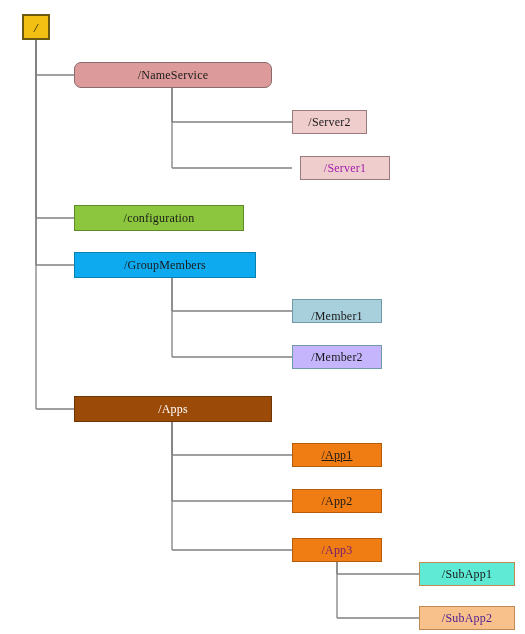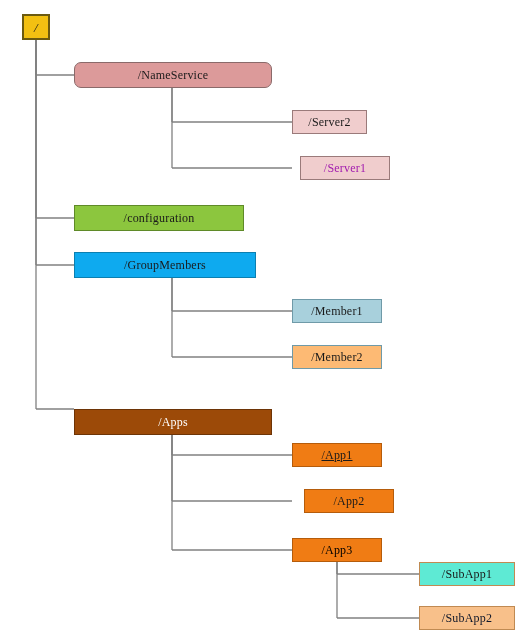--- a/index.html
+++ b/index.html
@@ -120,38 +120,38 @@
       </div>
       <div class="node" style="left: 292px; top: 156px; width: 90px; height: 24px; background: rgb(240, 205, 205); border-color: rgb(154, 122, 122); color: #a21caf; margin-left: 8px;">
         <span>/Server1</span>
       </div>
       <div class="node" style="left: 74px; top: 205px; width: 170px; height: 26px; background: rgb(140, 198, 62); border-color: rgb(95, 138, 40); color: rgb(26, 26, 26);">
         <span>/configuration</span>
       </div>
       <div class="node" style="left: 74px; top: 252px; width: 182px; height: 26px; background: rgb(14, 170, 239); border-color: rgb(11, 127, 176); color: rgb(26, 26, 26);">
         <span>/GroupMembers</span>
       </div>
-      <div class="node" style="left: 292px; top: 299px; width: 90px; height: 24px; background: rgb(168, 208, 220); border-color: rgb(111, 154, 168); color: rgb(26, 26, 26);">
+      <div class="node" style="left: 292px; top: 299px; width: 90px; height: 24px; background: rgb(168, 208, 220); border-color: rgb(111, 154, 168); color: rgb(26, 26, 26); align-items: flex-end;">
         <span>/Member1</span>
       </div>
-      <div class="node" style="left: 292px; top: 345px; width: 90px; height: 24px; background: #fdba74; border-color: rgb(111, 154, 168); color: rgb(26, 26, 26);">
+      <div class="node" style="left: 292px; top: 345px; width: 90px; height: 24px; background: #c4b5fd; border-color: rgb(111, 154, 168); color: rgb(26, 26, 26);">
         <span>/Member2</span>
       </div>
-      <div class="node dark-fill" style="left: 74px; top: 396px; width: 198px; height: 26px; background: rgb(156, 74, 8); border-color: rgb(109, 52, 6); color: rgb(255, 255, 255); margin-top: 13px;">
+      <div class="node dark-fill" style="left: 74px; top: 396px; width: 198px; height: 26px; background: rgb(156, 74, 8); border-color: rgb(109, 52, 6); color: rgb(255, 255, 255);">
         <span>/Apps</span>
       </div>
       <div class="node" style="left: 292px; top: 443px; width: 90px; height: 24px; background: rgb(240, 124, 20); border-color: rgb(181, 92, 11); color: rgb(26, 26, 26); text-decoration: underline;">
         <span>/App1</span>
       </div>
-      <div class="node" style="left: 292px; top: 489px; width: 90px; height: 24px; background: rgb(240, 124, 20); border-color: rgb(181, 92, 11); color: rgb(26, 26, 26); margin-left: 12px;">
+      <div class="node" style="left: 292px; top: 489px; width: 90px; height: 24px; background: rgb(240, 124, 20); border-color: rgb(181, 92, 11); color: rgb(26, 26, 26);">
         <span>/App2</span>
       </div>
-      <div class="node" style="left: 292px; top: 538px; width: 90px; height: 24px; background: rgb(240, 124, 20); border-color: rgb(181, 92, 11); color: #000000;">
+      <div class="node" style="left: 292px; top: 538px; width: 90px; height: 24px; background: rgb(240, 124, 20); border-color: rgb(181, 92, 11); color: #701a75;">
         <span>/App3</span>
       </div>
       <div class="node" style="left: 419px; top: 562px; width: 96px; height: 24px; background: #5eead4; border-color: rgb(192, 138, 82); color: rgb(26, 26, 26);">
         <span>/SubApp1</span>
       </div>
-      <div class="node" style="left: 419px; top: 606px; width: 96px; height: 24px; background: rgb(248, 192, 138); border-color: rgb(192, 138, 82); color: #0f172a; text-align: center;">
+      <div class="node" style="left: 419px; top: 606px; width: 96px; height: 24px; background: rgb(248, 192, 138); border-color: rgb(192, 138, 82); color: #4c1d95; text-align: center;">
         <span>/SubApp2</span>
       </div>
     </div>
 </div>
 
 </body></html>

